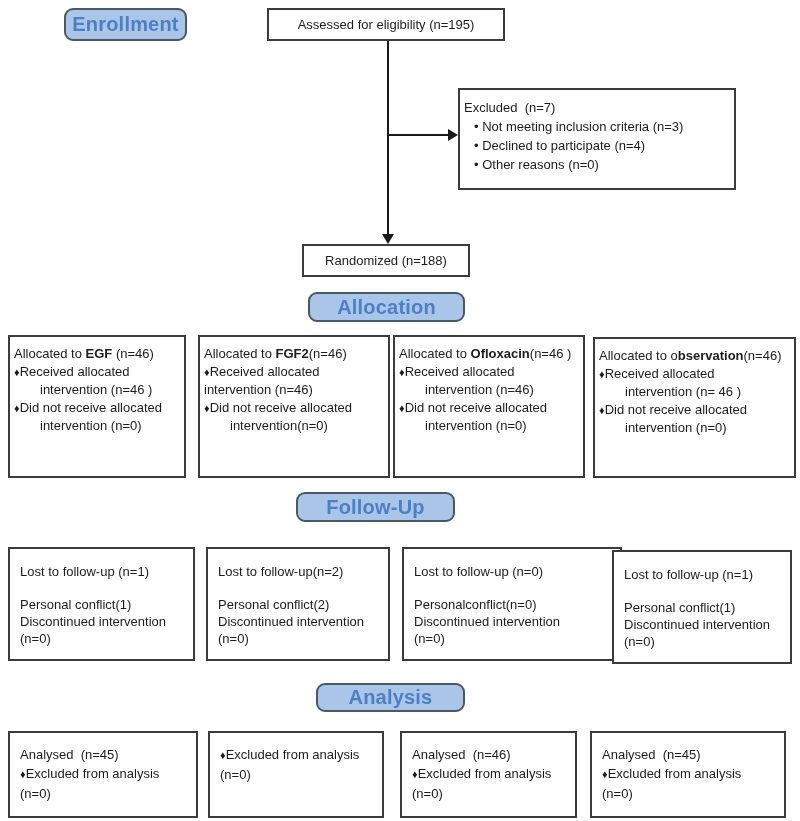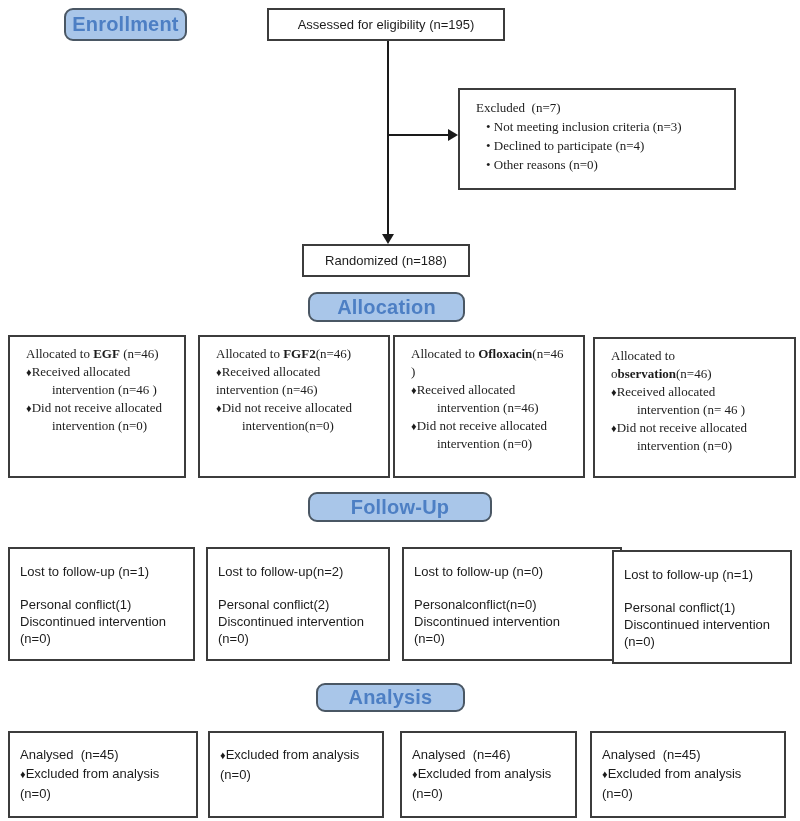--- a/index.html
+++ b/index.html
@@ -12,21 +12,21 @@
     box-sizing:border-box;font-size:13px;line-height:18px;
   }
   .stage{
     position:absolute;background:var(--stage-fill,#a9c6e9);
     border:2px solid var(--stage-border,#4a5764);border-radius:9px;
     display:flex;align-items:center;justify-content:center;
     font-weight:bold;font-size:20px;color:var(--stage-text,#4d7fc4);
     box-sizing:border-box;letter-spacing:.2px;
   }
   .line{white-space:pre-wrap;padding:0;margin:0;}
-  .pad{padding:8px 16px;font-family:Liberation Serif, serif;}
+  .pad{padding:8px 4px;}
   .indent{padding-left:26px;}
   .bul::before{content:"\2666 ";font-size:11px;}
   .rbul{padding-left:10px;}
   .rbul::before{content:"\2022  ";}
   .center{display:flex;align-items:center;justify-content:center;text-align:center;}
   .gap{height:16px;}
   .vline{position:absolute;width:2px;background:#1a1a1a;}
   .hline{position:absolute;height:2px;background:#1a1a1a;}
   .arrow-down{position:absolute;width:0;height:0;border-left:6px solid transparent;border-right:6px solid transparent;border-top:10px solid #1a1a1a;}
   .arrow-right{position:absolute;width:0;height:0;border-top:6px solid transparent;border-bottom:6px solid transparent;border-left:10px solid #1a1a1a;}
@@ -87,21 +87,21 @@
   </div>
 
   <div class="box pad" style="left:593px;top:337px;width:203px;height:141px">
     <div class="line"><span>Allocated to o</span><b>bservation</b><span>(n=46)</span></div>
     <div class="line bul">Received allocated</div>
     <div class="line indent">intervention (n= 46 )</div>
     <div class="line bul">Did not receive allocated</div>
     <div class="line indent">intervention (n=0)</div>
   </div>
 
-  <div class="stage" style="left:308px;top:492px;width:184px;height:30px">Follow-Up</div>
+  <div class="stage" style="left:296px;top:492px;width:159px;height:30px">Follow-Up</div>
 
   <div class="box" style="left:8px;top:547px;width:187px;height:114px;padding:14px 10px;line-height:17px">
     <div class="line">Lost to follow-up (n=1)</div>
     <div class="gap"></div>
     <div class="line">Personal conflict(1)</div>
     <div class="line">Discontinued intervention</div>
     <div class="line">(n=0)</div>
   </div>
 
   <div class="box" style="left:206px;top:547px;width:184px;height:114px;padding:14px 10px;line-height:17px">

